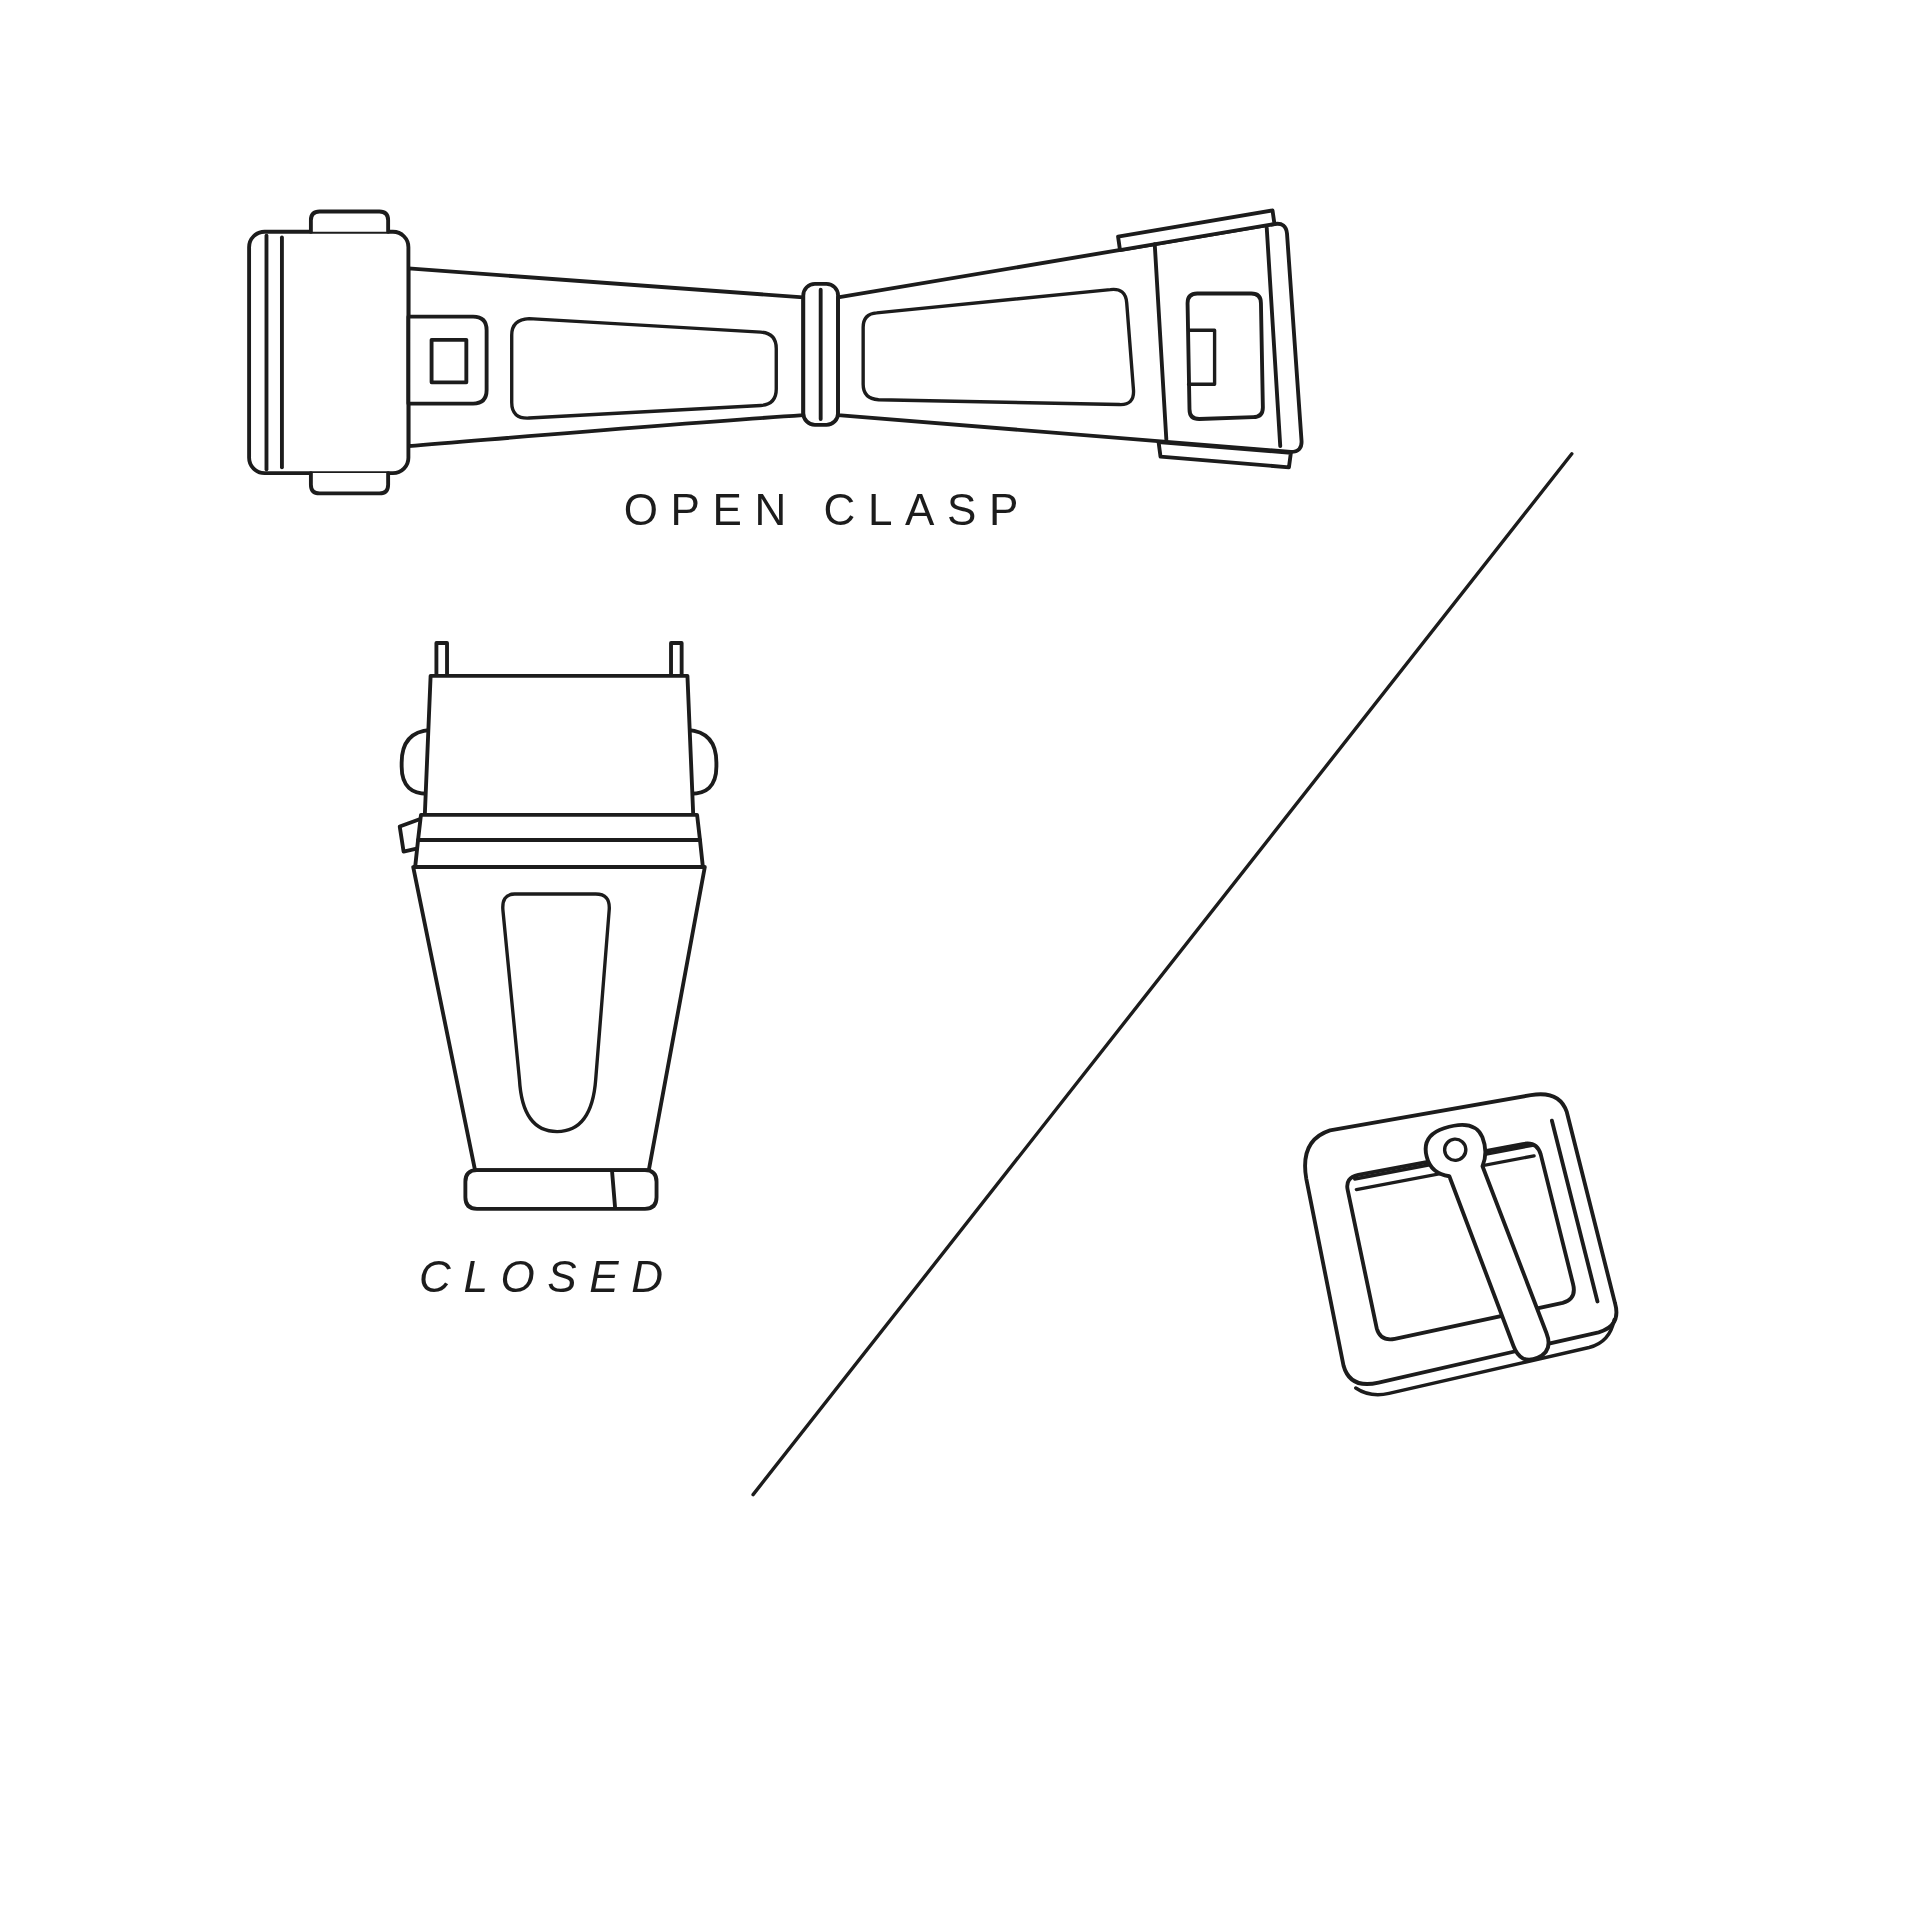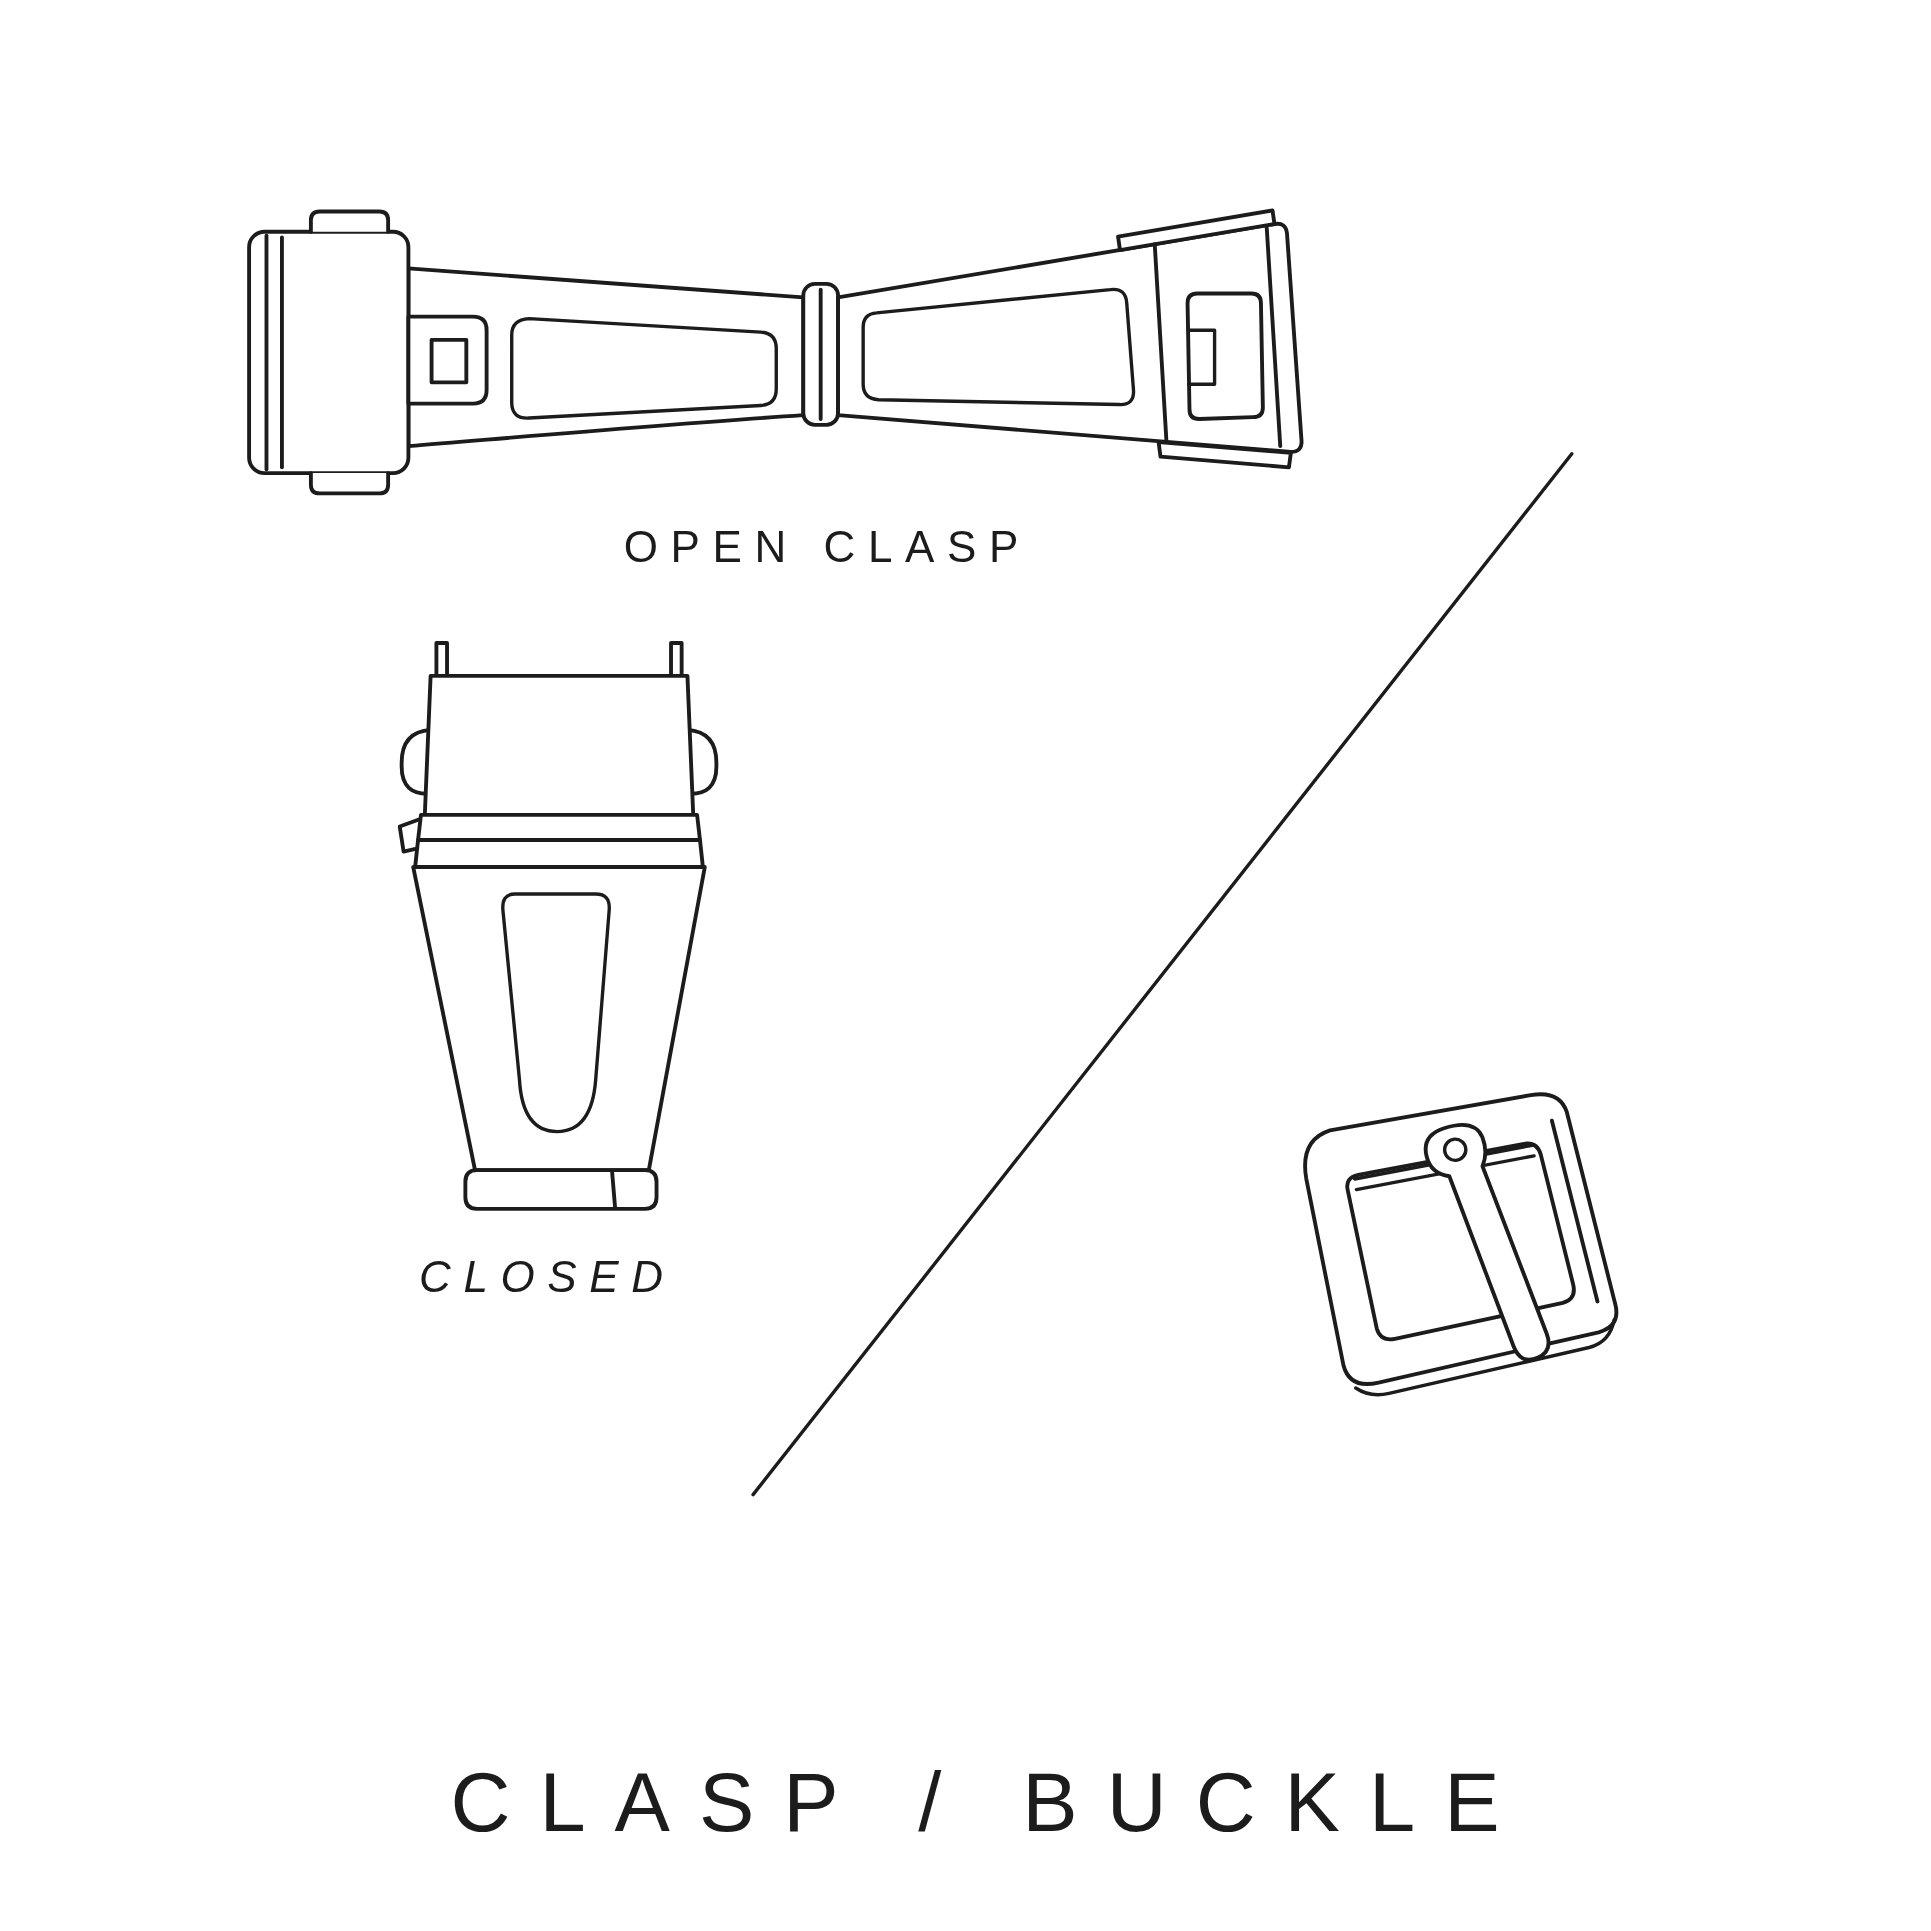--- a/index.html
+++ b/index.html
@@ -112,20 +112,19 @@
       <path stroke-width="3.5" d="M 96,302 Q 110,313 130,310 L 340,277 Q 362,273 368,250"></path>
 
       <line stroke-width="3.5" x1="110" y1="86" x2="296" y2="64"></line>
       <line stroke-width="3.5" x1="111" y1="97" x2="297" y2="75"></line>
 
       <path fill="#ffffff" d="M 206,40 Q 182,46 186,68 Q 189,86 208,90 L 262,270 Q 268,290 286,284 Q 303,278 297,259 L 243,82 Q 250,68 245,52 Q 238,32 206,40 Z"></path>
       <circle stroke-width="3.5" cx="216" cy="63" r="11"></circle>
     </g>
   </svg>
 
-  <div class="caption" style="left:821px; top:522px;">OPEN CLASP</div>
+  <div class="caption" style="left:821px; top:485px;">OPEN CLASP</div>
 
   <div class="caption" style="left:541px; top:1252px;font-style:italic;">CLOSED</div>
 
-  <div class="title" style="left:975px; top:1755px;">CLASP / BUCKLE</div>
 
 </div>
 
 
 </body></html>

